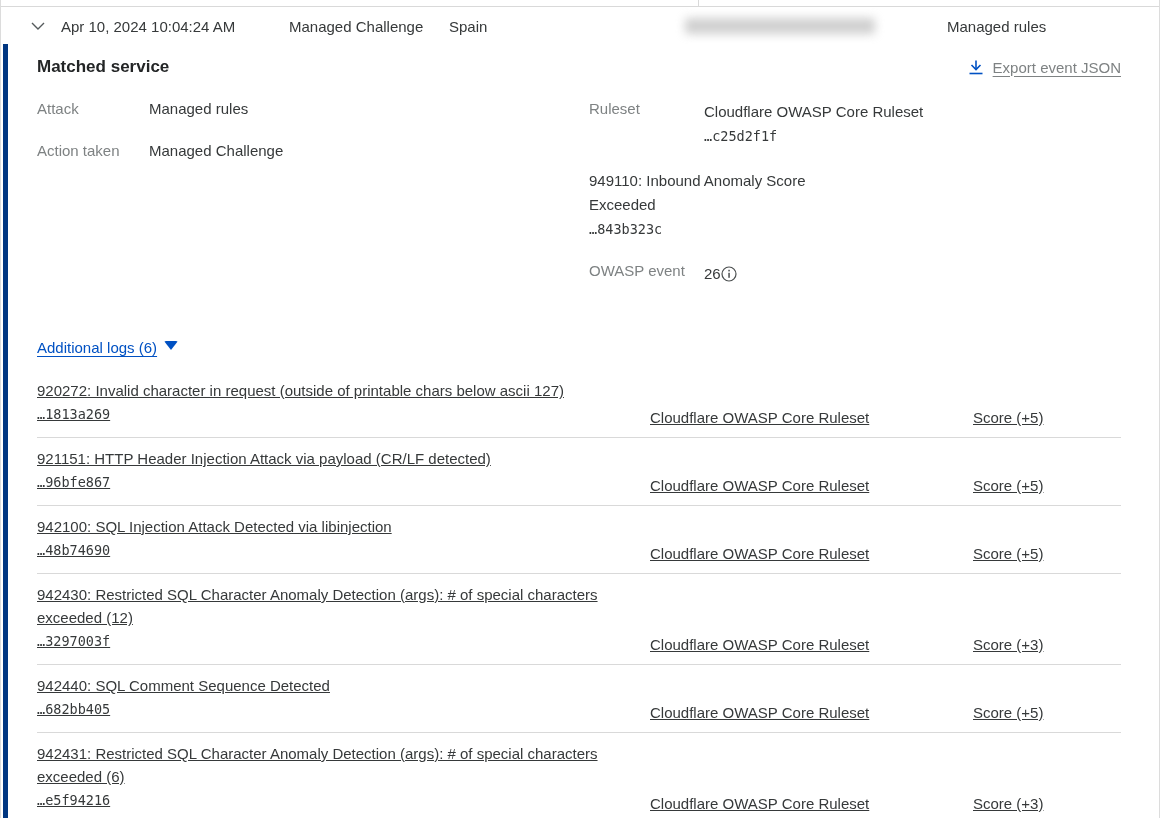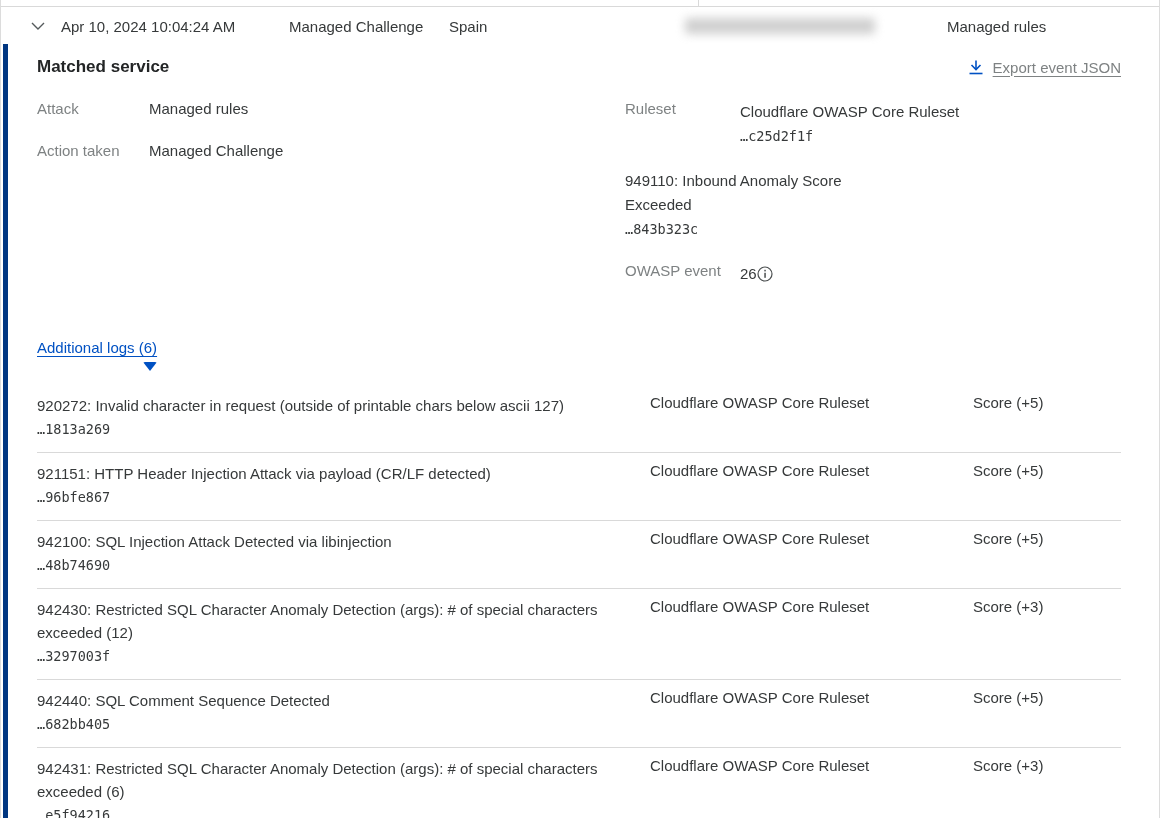--- a/index.html
+++ b/index.html
@@ -63,53 +63,53 @@
   .panel-title { font-size:17px; font-weight:700; color:#232526; }
   .export-link {
     display:flex; align-items:center; gap:9px;
     color:#0051c3; cursor:pointer;
   }
   .export-link .label { text-decoration:underline; text-underline-offset:3px; }
 
   .details { position:relative; margin-top:23px; height:218px; }
   .details-left { display:grid; grid-template-columns:112px auto; row-gap:25px; }
   .label { color:#7e8283; }
-  .details-right { position:absolute; left:552px; top:0; width:380px;margin-left:36px; }
+  .details-right { position:absolute; left:552px; top:0; width:380px; }
   .dr-row { display:flex; margin-bottom:21px; }
   .dr-row .label { width:115px; flex:0 0 115px; }
   .dr-val { width:240px; line-height:24px; }
   .mono {
     font-family:"DejaVu Sans Mono", monospace;
     font-size:13.5px;
   }
   .owasp-val { display:flex; align-items:center; }
 
   .additional-logs {
-    display:inline-flex; align-items:flex-end; gap:4px;
+    display:inline-flex; align-items:flex-start; gap:4px;
     color:#0051c3; cursor:pointer;
     margin-top:21px;
-    flex-direction:column;
   }
   .additional-logs .label-link {
     color:#0051c3; text-decoration:underline; text-underline-offset:3px;
   }
   .caret-down {
     width:0; height:0; margin-left:3px; margin-top:2px;
     border-left:7px solid transparent;
     border-right:7px solid transparent;
     border-top:9px solid #0051c3;
     border-radius:2px;
   }
 
   .log-rows { margin-top:14px; }
   .log-row {
-    display:flex; align-items:flex-start;
+    display:flex; align-items:flex-end;
     border-bottom:1px solid #d9d9d9;
     padding:9px 0 11px 0;
     min-height:61px;
+    text-decoration:underline;
   }
   .log-desc { flex:0 0 613px; padding-right:24px; }
   .log-desc .rule-name { line-height:23px; }
   .log-desc .rule-id { line-height:24px; }
   .log-ruleset { flex:0 0 323px; }
   .log-score { flex:1; }
   svg { display:block; }
 </style>
 </head>
 <body>

